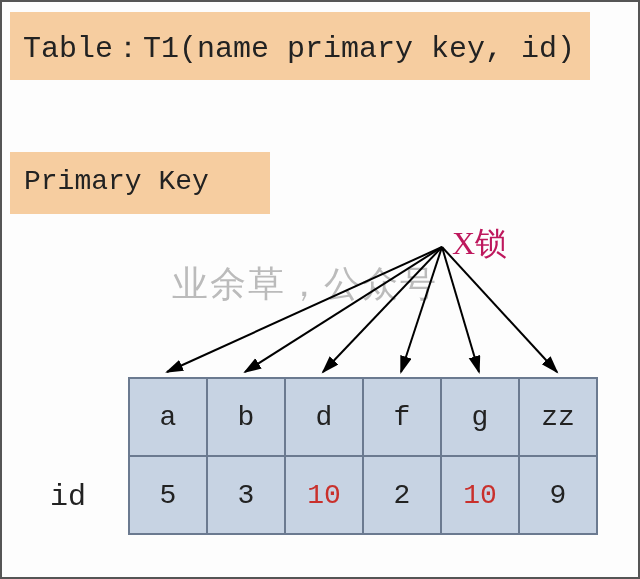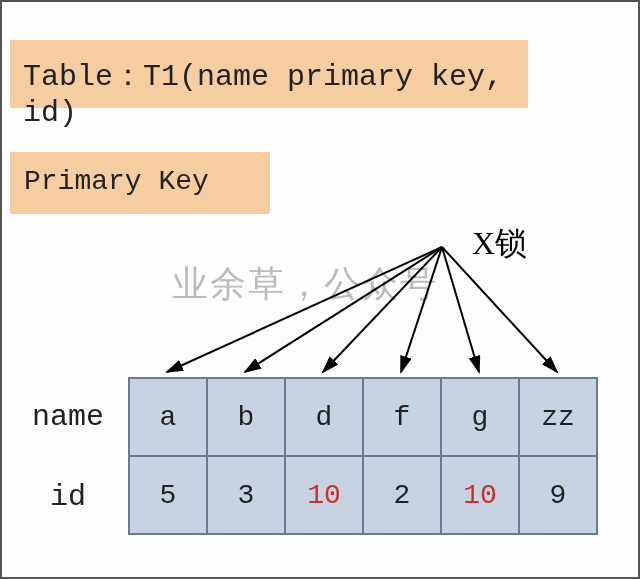--- a/index.html
+++ b/index.html
@@ -13,48 +13,47 @@
     position: relative;
     width: 640px;
     height: 579px;
     border: 2px solid #555;
     background: #fdfdfd;
   }
   .title-box {
     position: absolute;
     left: 8px;
     top: 10px;
-    width: 518px;
+    width: 580px;
     height: 68px;
     background: #f6cda0;
     border: 1px solid #f6cda0;
     padding: 14px 12px;
     font-size: 30px;
     color: #222;
     font-family: "SimSun", "Courier New", monospace;
-    margin-top: 28px;
   }
   .pk-box {
     position: absolute;
     left: 8px;
     top: 150px;
     width: 260px;
     height: 62px;
     background: #f6cda0;
     padding: 14px 14px;
     font-size: 28px;
     color: #222;
     font-family: "SimSun", "Courier New", monospace;
   }
   .lock-label {
     position: absolute;
-    left: 470px;
+    left: 450px;
     top: 220px;
     font-size: 32px;
-    color: #000000;
+    color: #be185d;
     font-family: "SimSun", serif;
   }
   .watermark {
     position: absolute;
     left: 170px;
     top: 258px;
     font-size: 36px;
     color: #bbb;
     letter-spacing: 2px;
     white-space: nowrap;
@@ -115,21 +114,20 @@
       </marker>
     </defs>
     <line x1="440" y1="245" x2="165" y2="370" stroke="#000" stroke-width="2" marker-end="url(#ah)"></line>
     <line x1="440" y1="245" x2="243" y2="370" stroke="#000" stroke-width="2" marker-end="url(#ah)"></line>
     <line x1="440" y1="245" x2="321" y2="370" stroke="#000" stroke-width="2" marker-end="url(#ah)"></line>
     <line x1="440" y1="245" x2="399" y2="370" stroke="#000" stroke-width="2" marker-end="url(#ah)"></line>
     <line x1="440" y1="245" x2="477" y2="370" stroke="#000" stroke-width="2" marker-end="url(#ah)"></line>
     <line x1="440" y1="245" x2="555" y2="370" stroke="#000" stroke-width="2" marker-end="url(#ah)"></line>
   </svg>
 
-  <div class="row-label" style="left:30px; top:398px;">name</div>
   <div class="row-label" style="left:48px; top:478px;text-align:center;">id</div>
 
   <table class="tbl">
     <tbody>
         <tr>
       <td>a</td>
       <td>b</td>
       <td>d</td>
       <td>f</td>
       <td>g</td>

